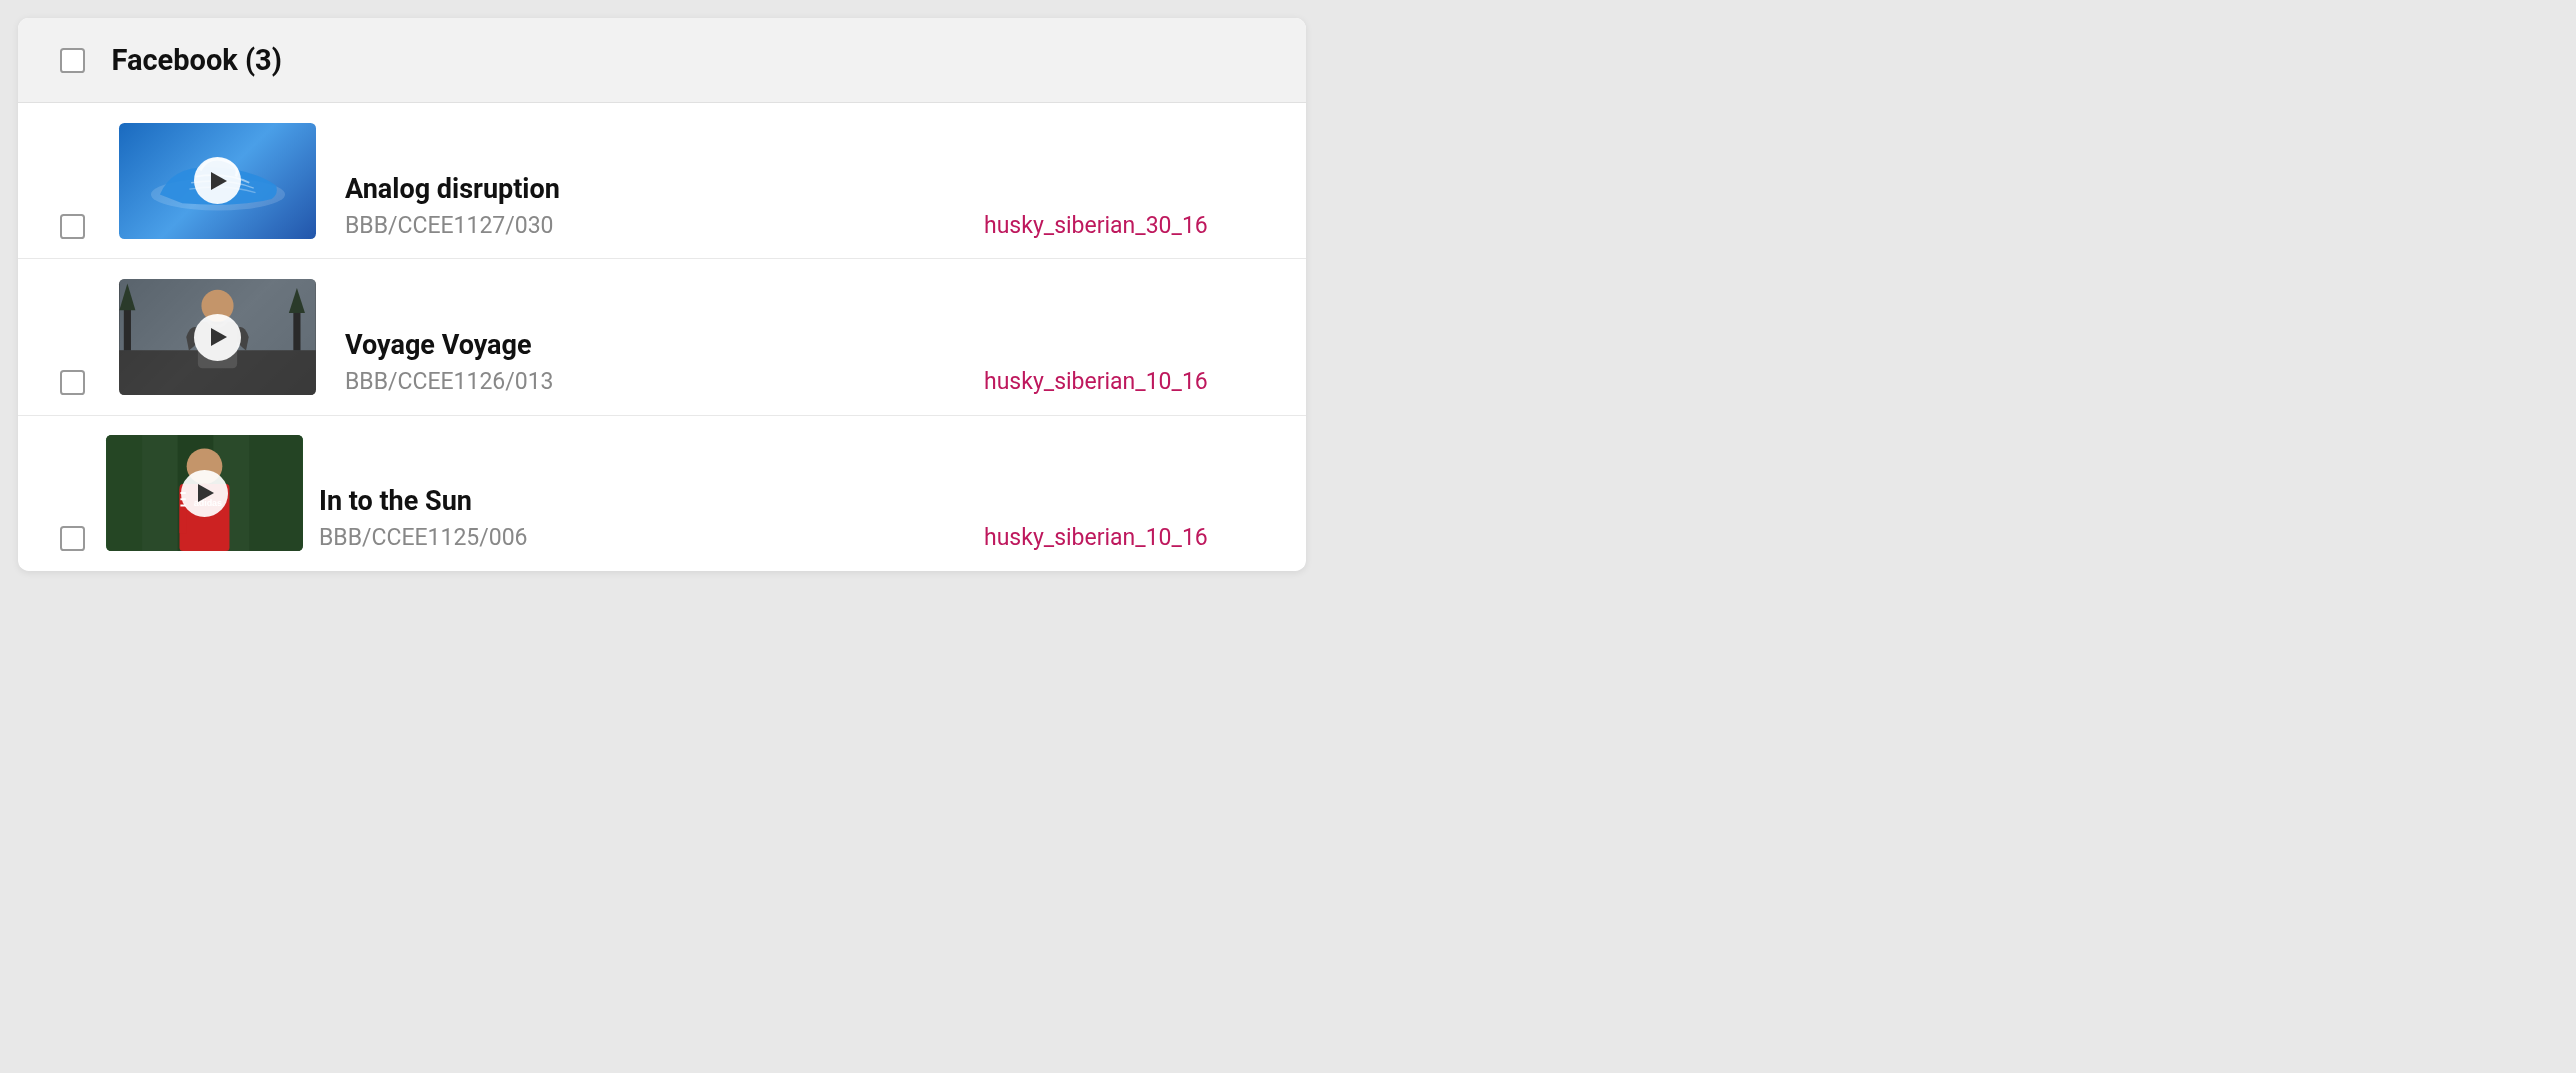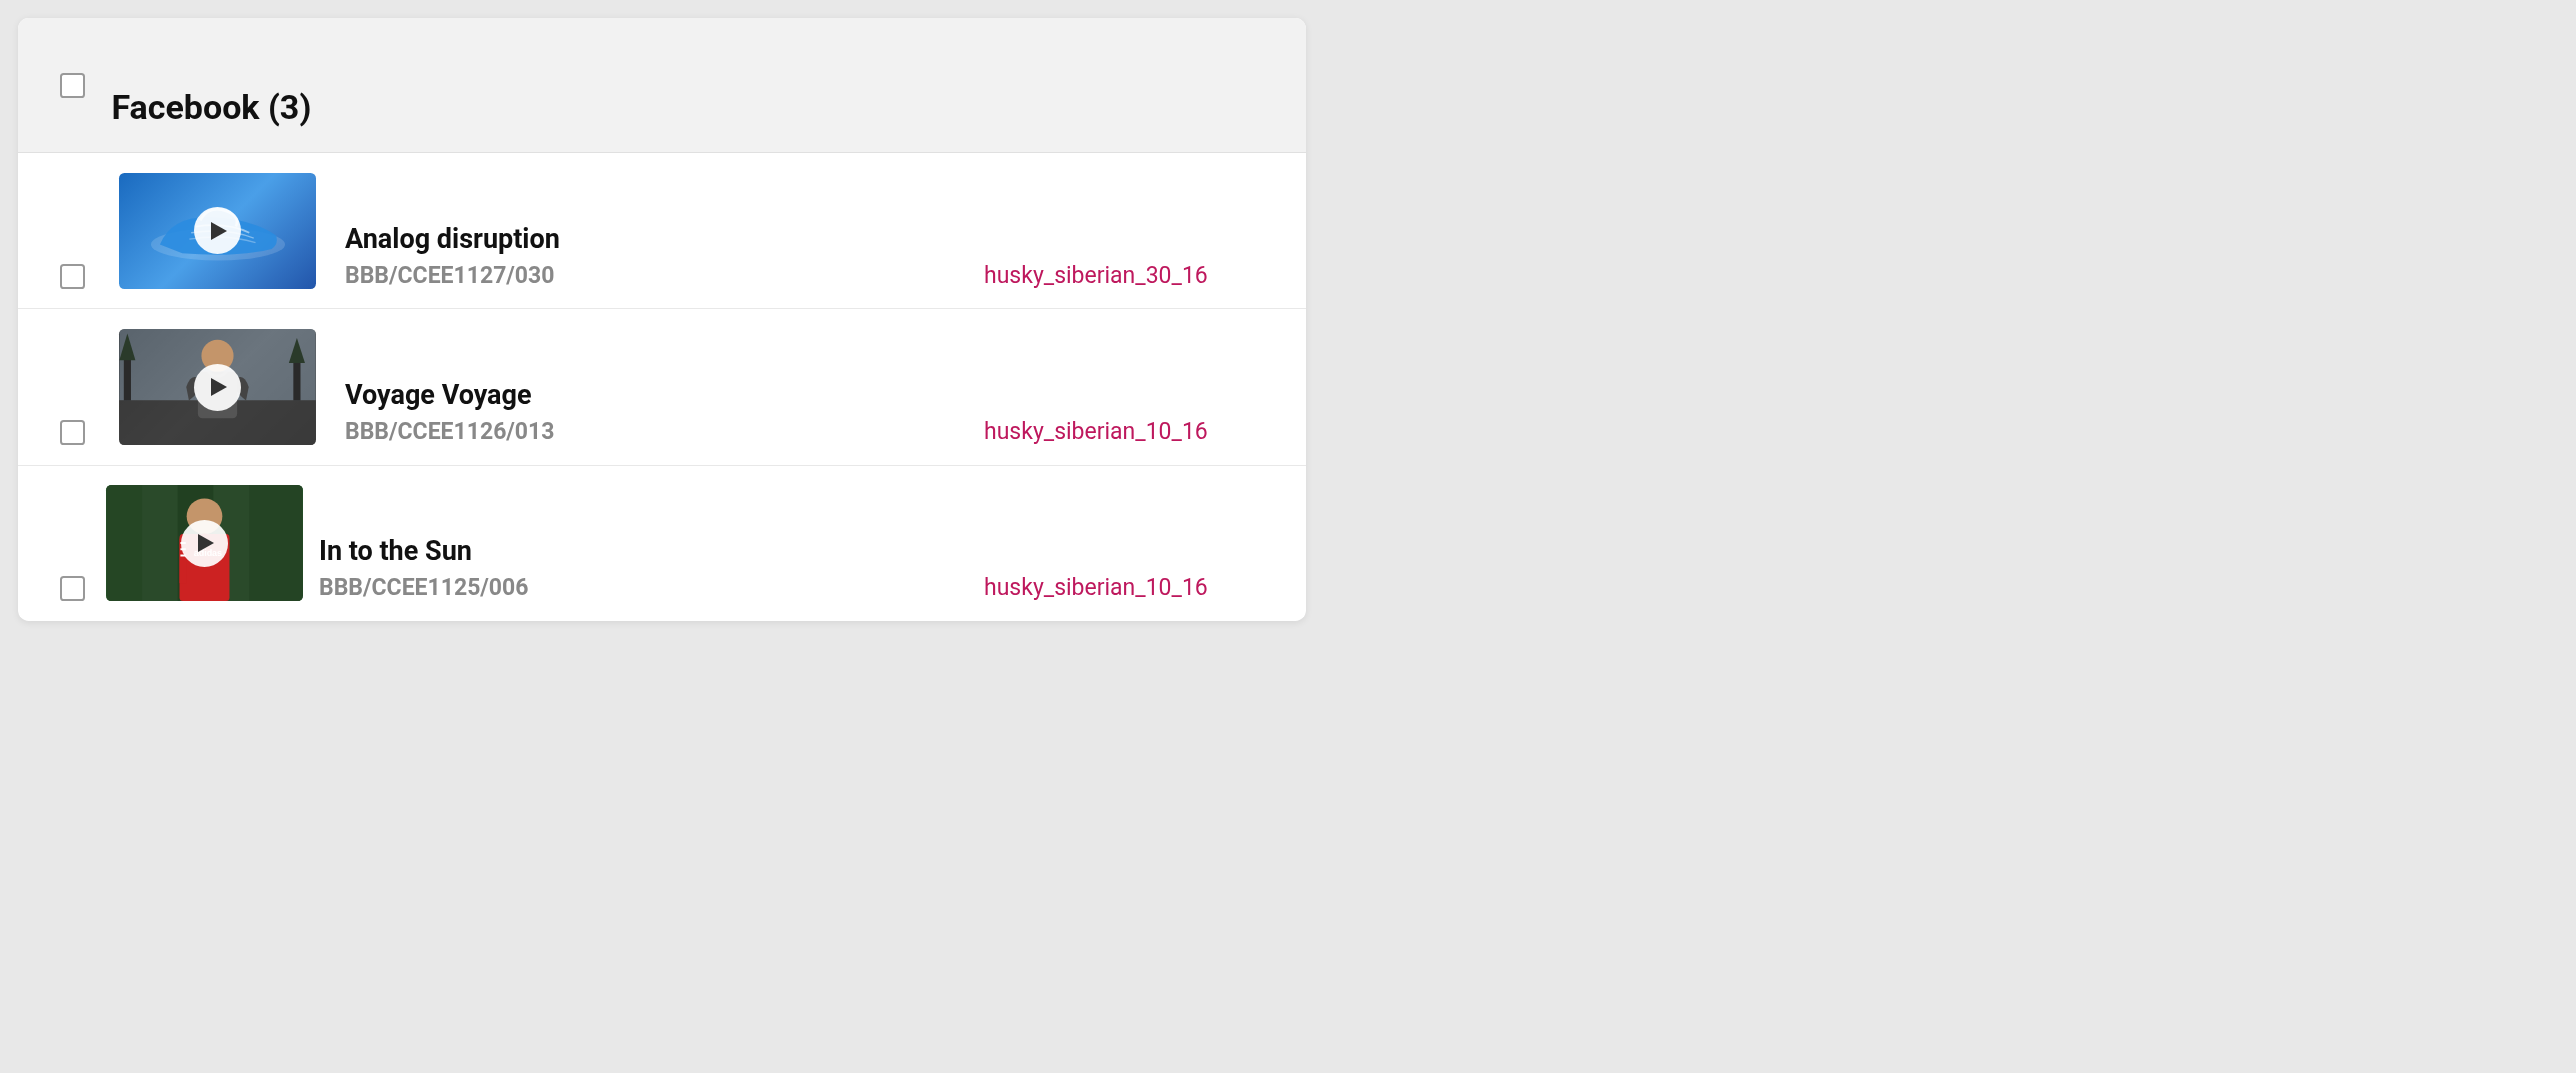--- a/index.html
+++ b/index.html
@@ -30,25 +30,24 @@
     
     .group-header {
       background: #f2f2f2;
       display: flex;
       align-items: center;
       padding: 25px 36px;
       border-bottom: 1.3px solid #e0e0e0;
     }
 
     .group-title {
-      font-size: 34px;
+      font-size: 29px;
       font-weight: 700;
       color: #111111;
       margin-left: 21.5px;
-      margin-top: 44px;
     }
 
     
     .item-row {
       display: flex;
       align-items: flex-end;
       padding: 19.7px 36px;
       border-bottom: 1.3px solid #e8e8e8;
       gap: 29px;
     }
@@ -124,21 +123,21 @@
 
     .item-title {
       font-size: 27px;
       font-weight: 700;
       color: #111111;
     }
 
     .item-code {
       font-size: 23px;
       color: #888888;
-      font-weight: 700;
+      font-weight: 400;
     }
 
     
     .item-file {
       font-size: 23px;
       color: #be185d;
       flex-shrink: 0;
       min-width: 286px;
     }
 

